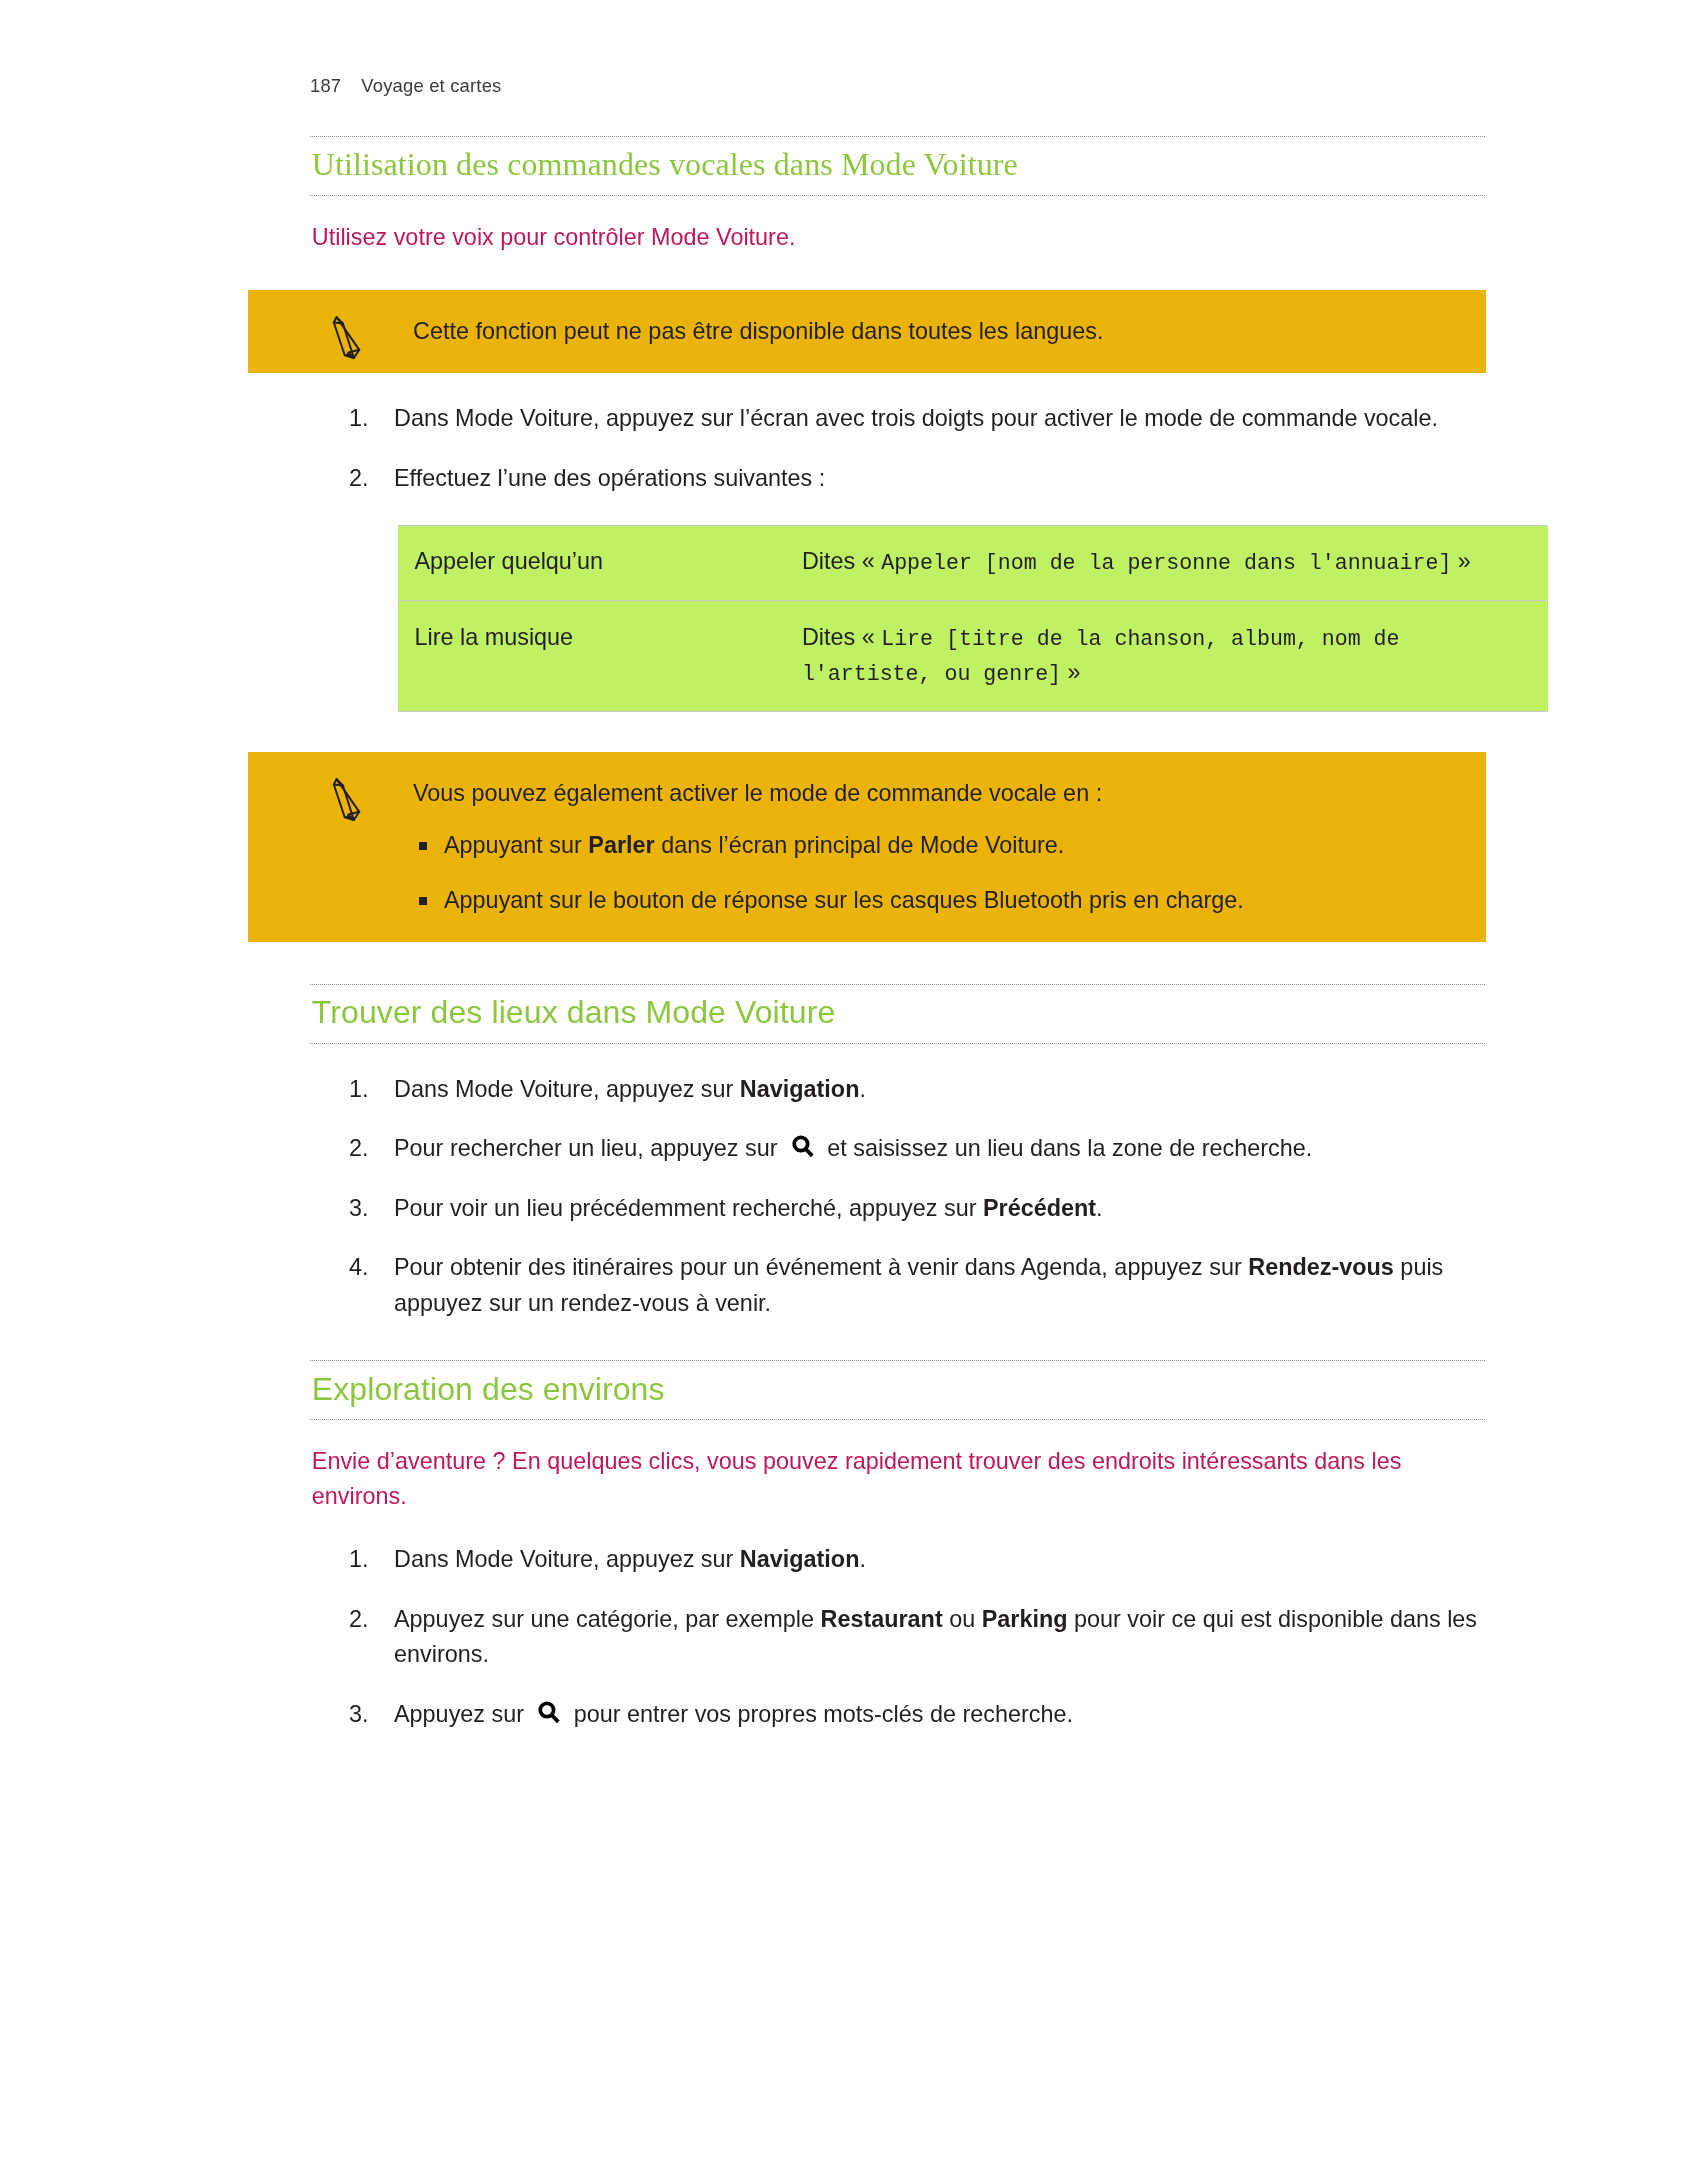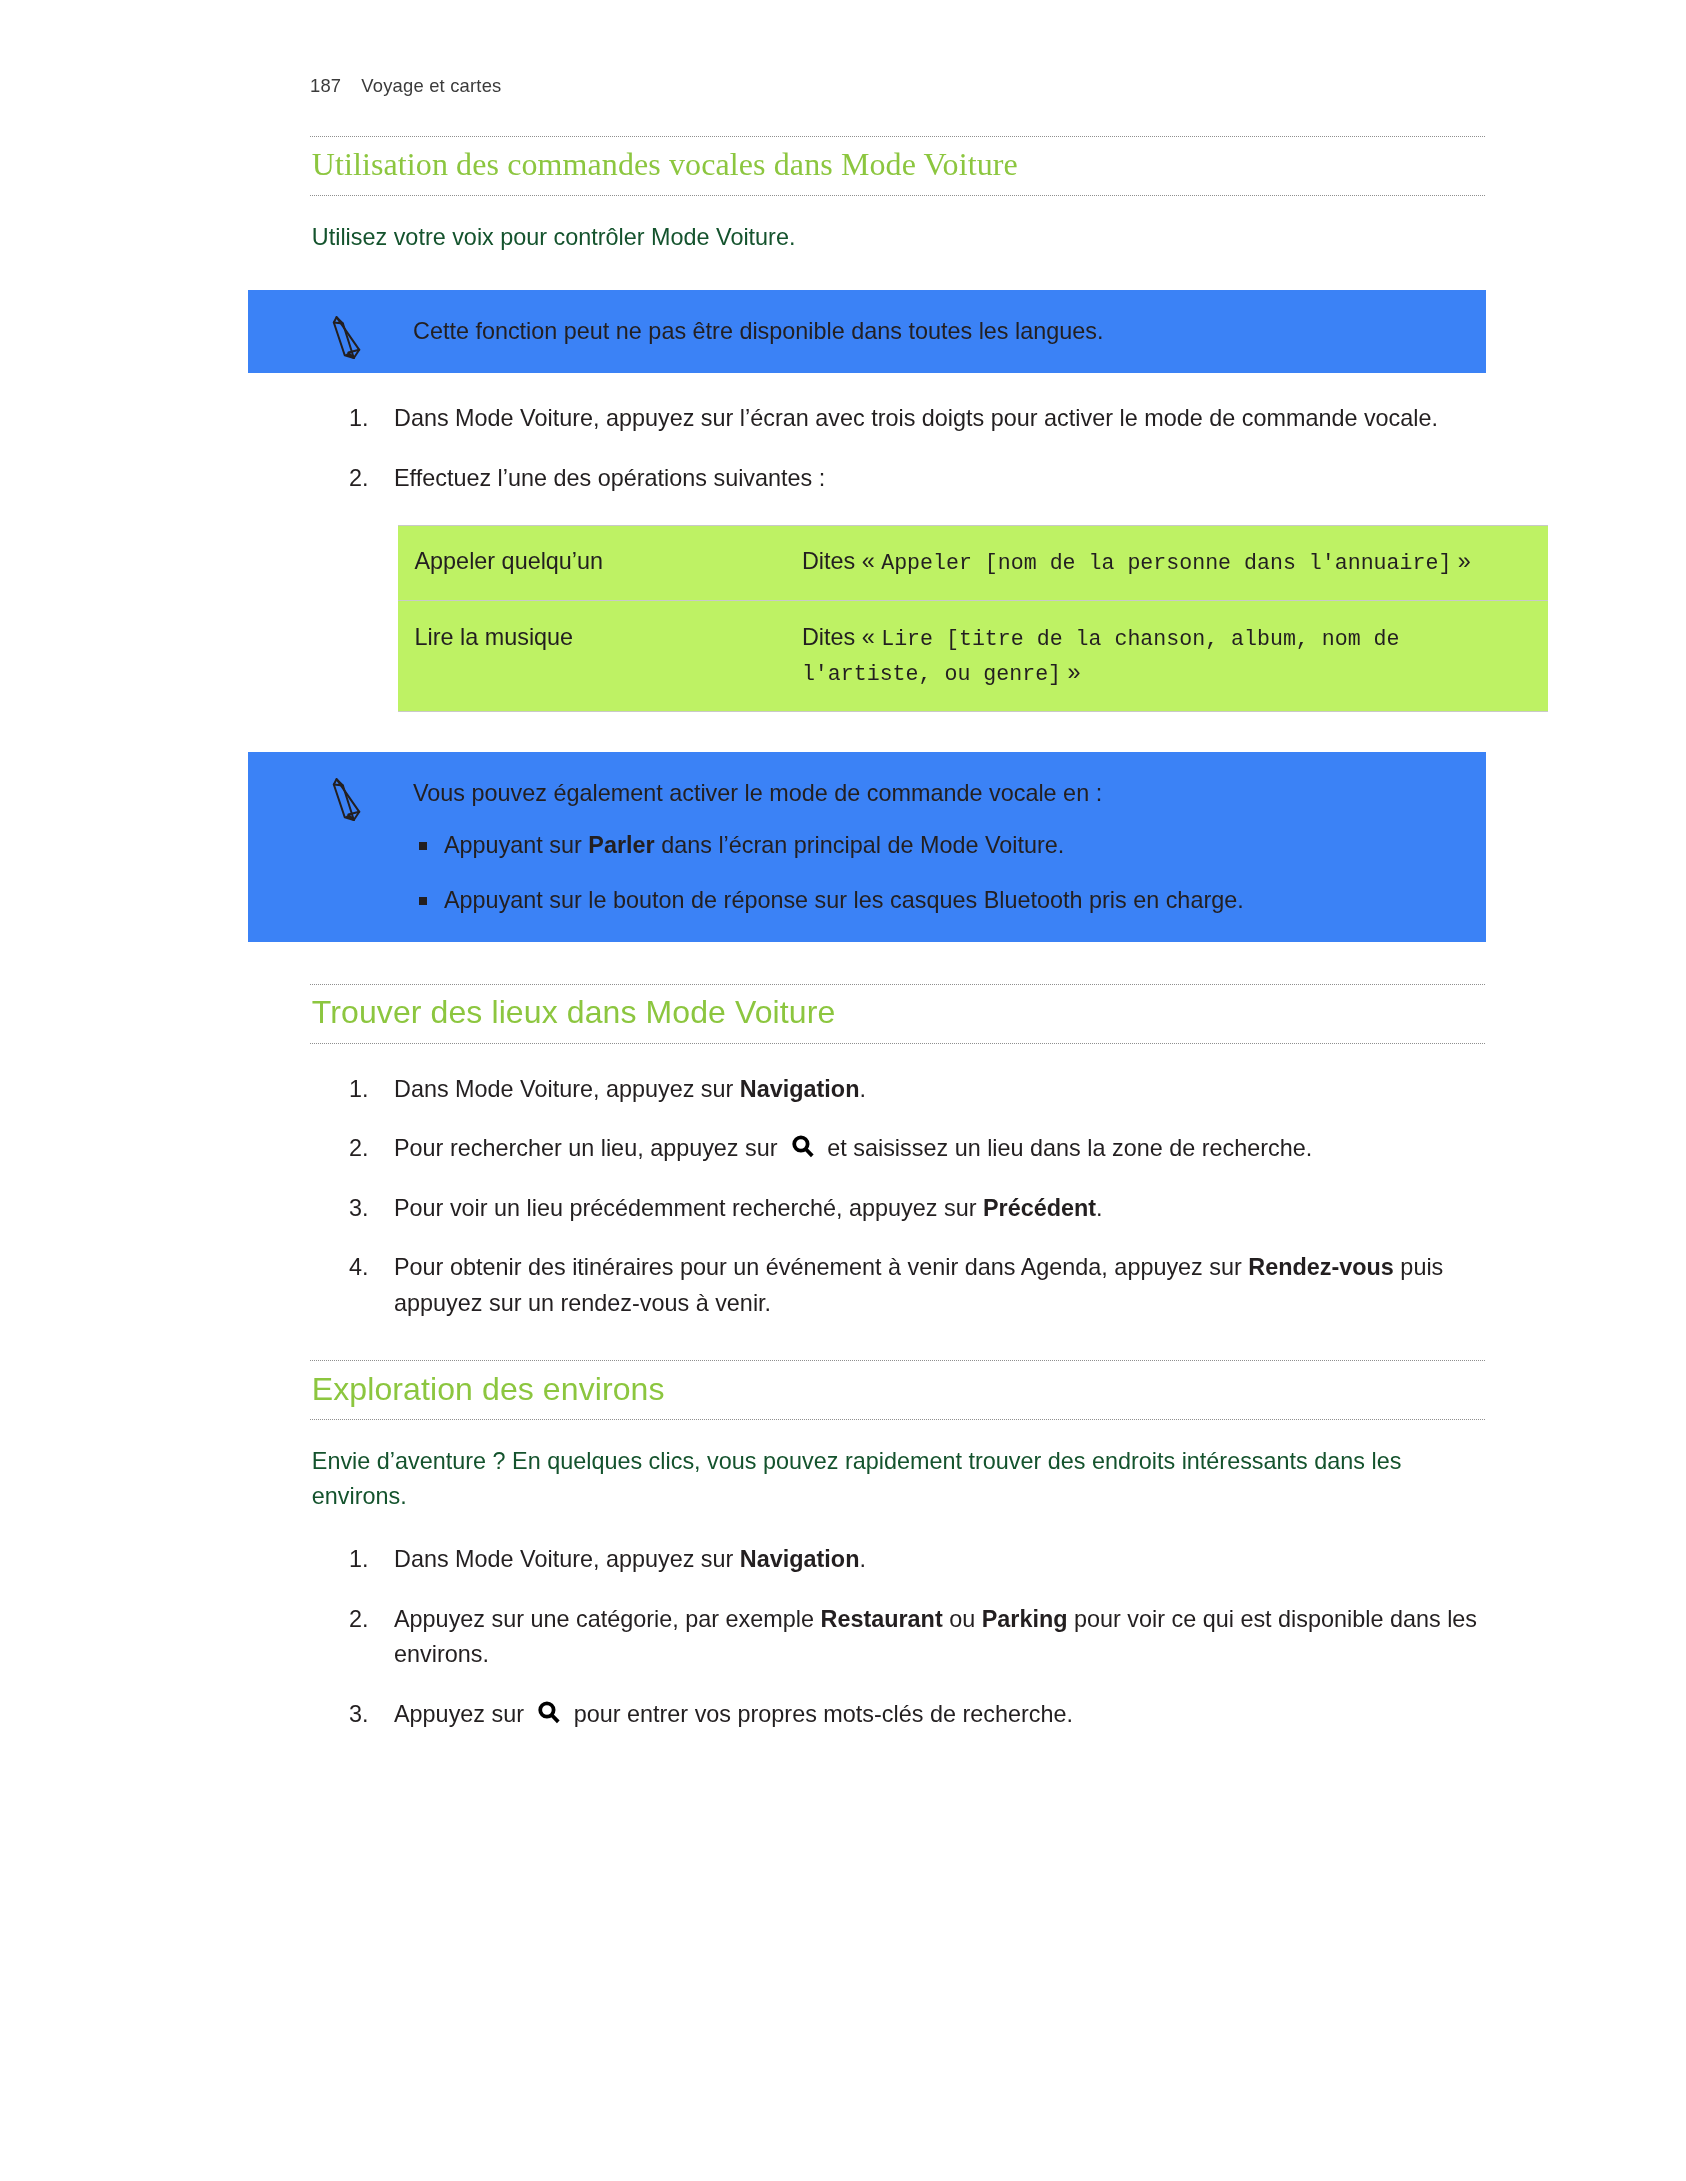--- a/index.html
+++ b/index.html
@@ -62,27 +62,27 @@
     letter-spacing: 0.1px;
   }
   .heading-block { margin-top: 20px; }
   .heading-block.first { margin-top: 7.3px; font-family: Liberation Serif, serif; }
 
   
   p.body-text {
     font-size: 23.4px;
     line-height: 1.5;
     margin: 24px 1.8px 0 1.8px;
-    color: #14532d;
+    color: #be185d;
   }
 
   
   .note {
     position: relative;
-    background: #3b82f6;
+    background: #eab308;
     margin-top: 35px;
     padding: 24px 37px 24px 103px;
     box-sizing: border-box;
     width: 1175px;
   }
   .note.note-wide { margin-left: -62px; width: 1238px; padding-left: 165px; }
   .note .pencil-icon {
     position: absolute;
     left: 84px;
     top: 24px;

